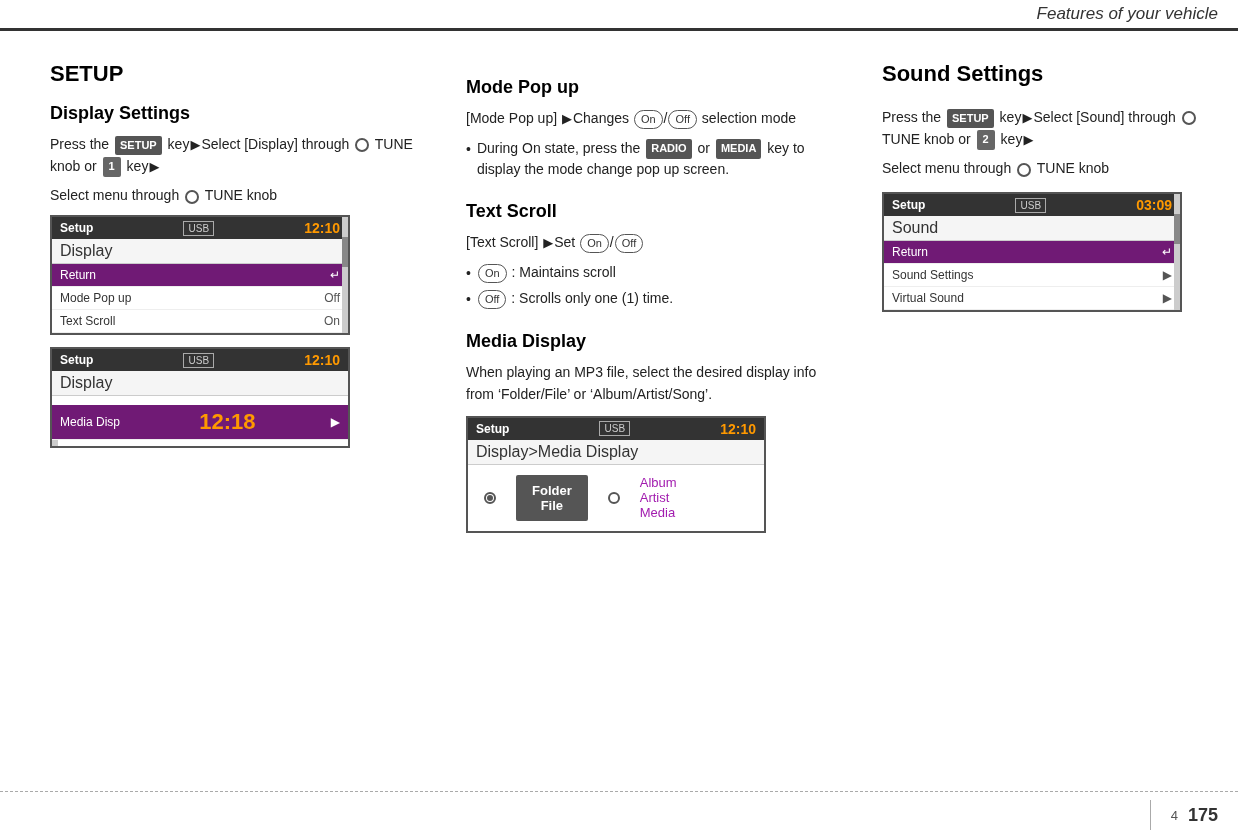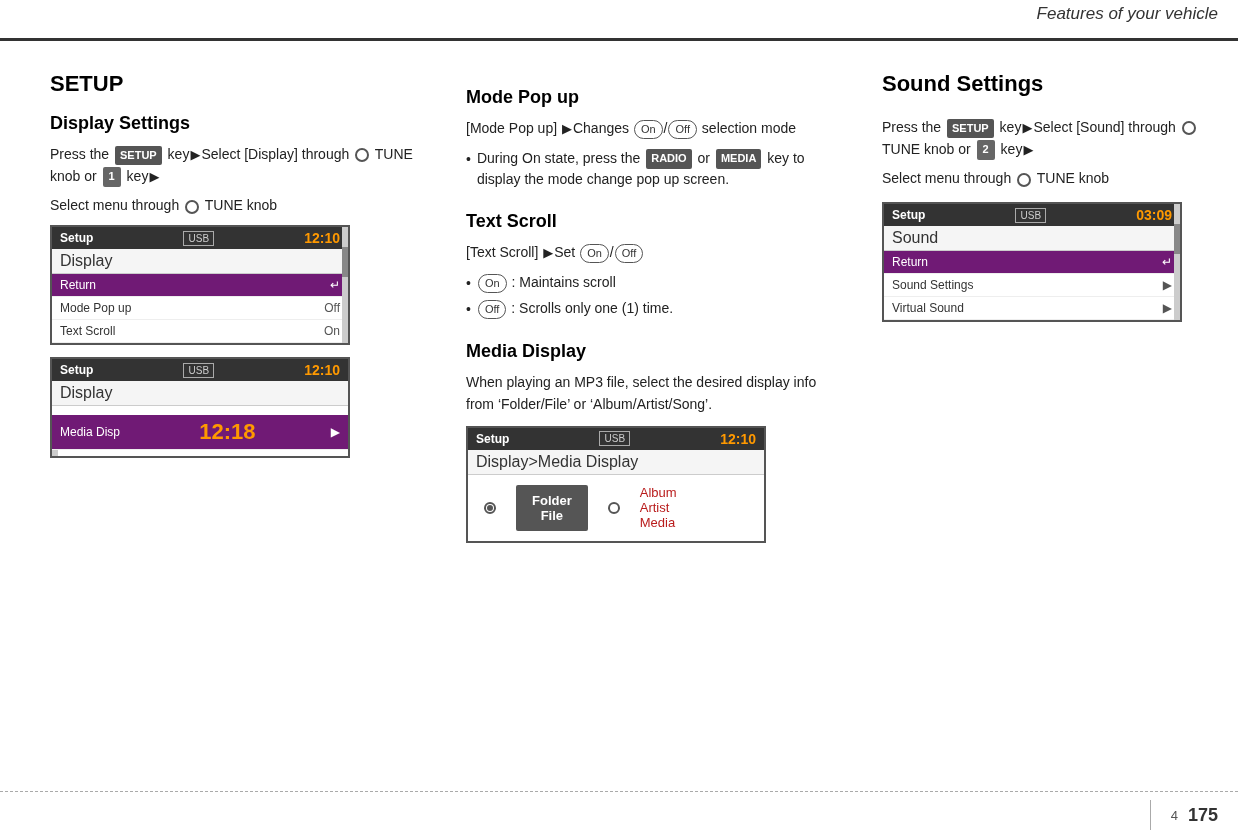--- a/index.html
+++ b/index.html
@@ -11,21 +11,21 @@
       position: relative;
       overflow: hidden;
     }
 
     
     .header {
       display: flex;
       justify-content: flex-end;
       align-items: center;
       border-bottom: 3px solid #333;
-      padding: 4px 20px 14px 0;
+      padding: 4px 20px 4px 0;
       margin-bottom: 0;
     }
     .header-title {
       font-size: 17px;
       color: #333;
       font-style: italic;
     }
 
     
     .main-content {
@@ -299,21 +299,21 @@
       padding: 8px 16px;
       font-size: 13px;
       font-weight: bold;
       text-align: center;
       border-radius: 2px;
     }
     .media-text-options {
       display: flex;
       flex-direction: column;
       font-size: 13px;
-      color: #b91c1c;
+      color: #a21caf;
     }
 
     
     .screen-sound {
       border: 2px solid #555;
       background: #fff;
       width: 300px;
     }
 
     

